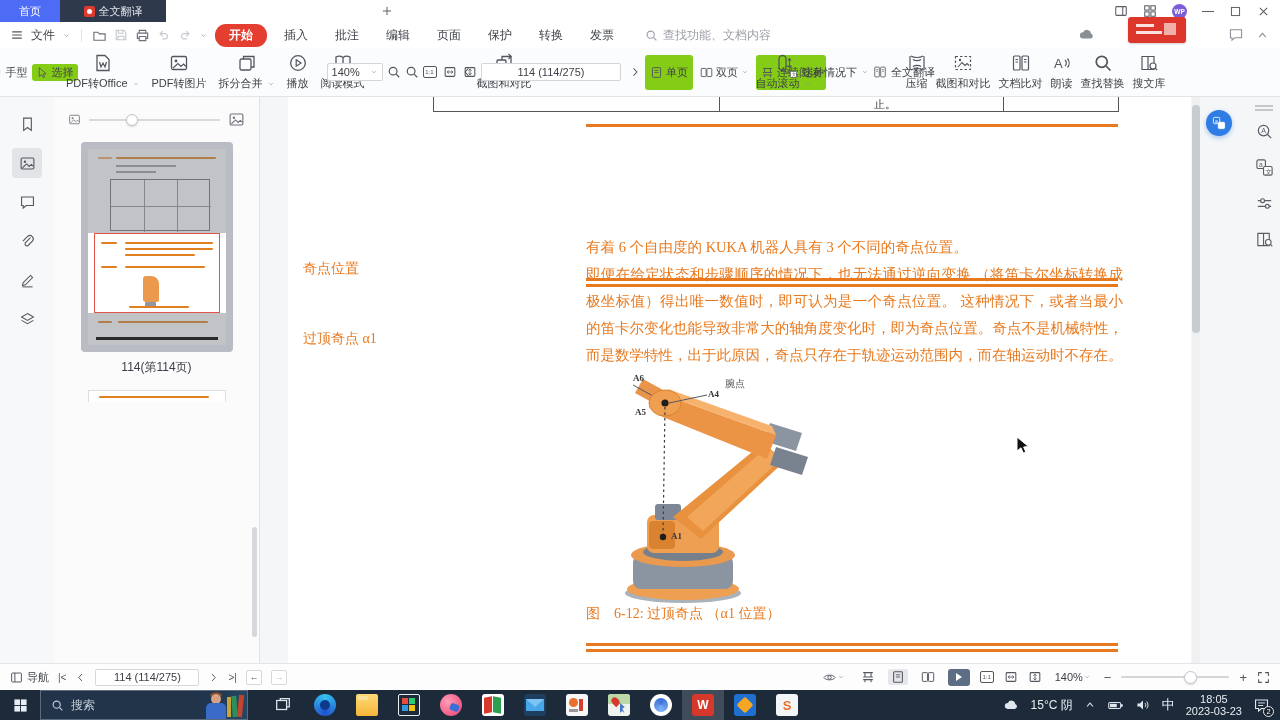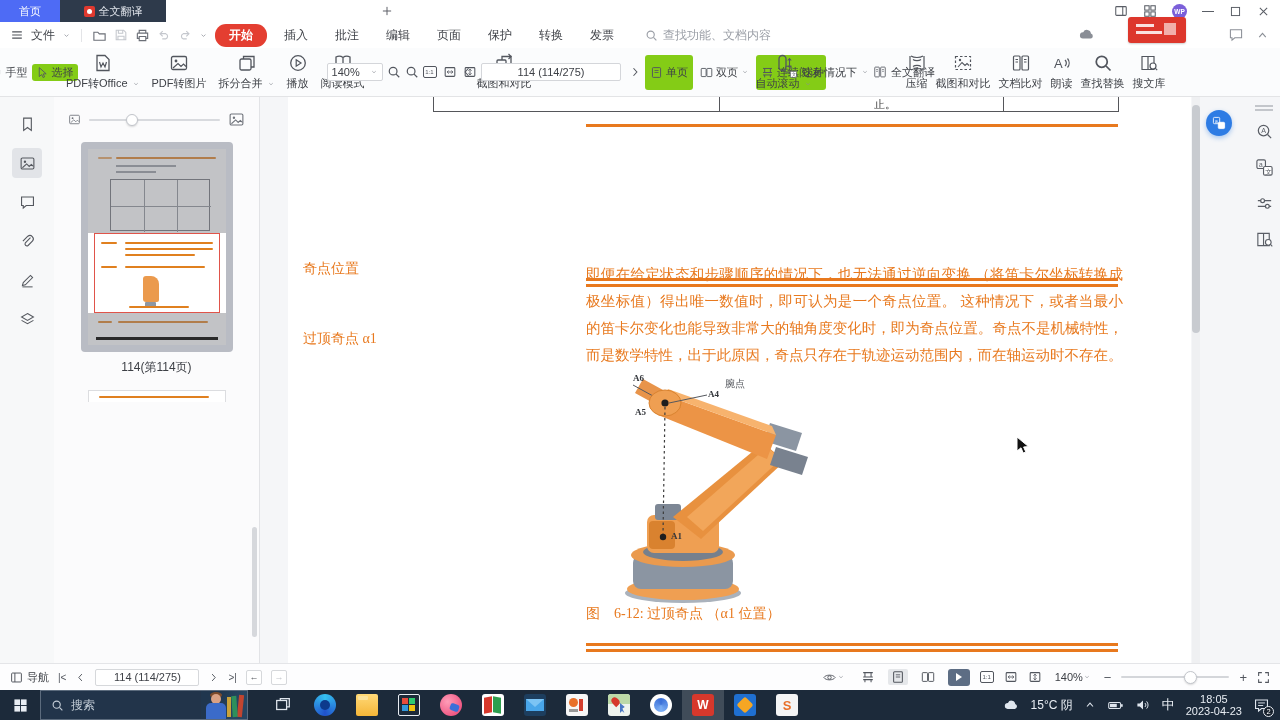--- a/index.html
+++ b/index.html
@@ -783,20 +783,21 @@
     <div class="page docserif">
       <div class="tablefrag">
         <i style="left:285px"></i>
           <i style="left:569px"></i>
         <span class="tfrag-txt">止。</span>
       </div>
 
       <div class="rule" style="top:27px"></div>
 
       <div class="seclabel orange" style="top:163px">奇点位置</div>
+      <div class="bodytxt orange" style="top:137px">有着 6 个自由度的 KUKA 机器人具有 3 个不同的奇点位置。</div>
       <div class="bodytxt orange" style="top:164px">即便在给定状态和步骤顺序的情况下，也无法通过逆向变换 （将笛卡尔坐标转换成极坐标值）得出唯一数值时，即可认为是一个奇点位置。 这种情况下，或者当最小的笛卡尔变化也能导致非常大的轴角度变化时，即为奇点位置。奇点不是机械特性，而是数学特性，出于此原因，奇点只存在于轨迹运动范围内，而在轴运动时不存在。</div>
 
       <div class="rule2" style="top:181px">
           <i></i>
           <i></i>
         </div>
 
       <div class="seclabel orange" style="top:233px">过顶奇点 α1</div>
 
       <div class="figwrap">
@@ -1041,21 +1042,21 @@
         </svg>
       <svg class="ic" width="17" height="17" style="color:#dfe6ee">
           <use href="#i-batt"></use>
         </svg>
       <svg class="ic" width="16" height="16" style="color:#dfe6ee">
           <use href="#i-spk"></use>
         </svg>
       <span style="font-size:13px">中</span>
       <span class="clock">
         <span>18:05</span><br>
-        <span>2023-04-23</span>
+        <span>2023-03-23</span>
       </span>
       <span style="position:relative;display:flex">
         <svg class="ic" width="17" height="17" style="color:#dfe6ee">
             <use href="#i-msg"></use>
           </svg>
         <span class="badge">2</span>
       </span>
     </div>
   </div>
 

